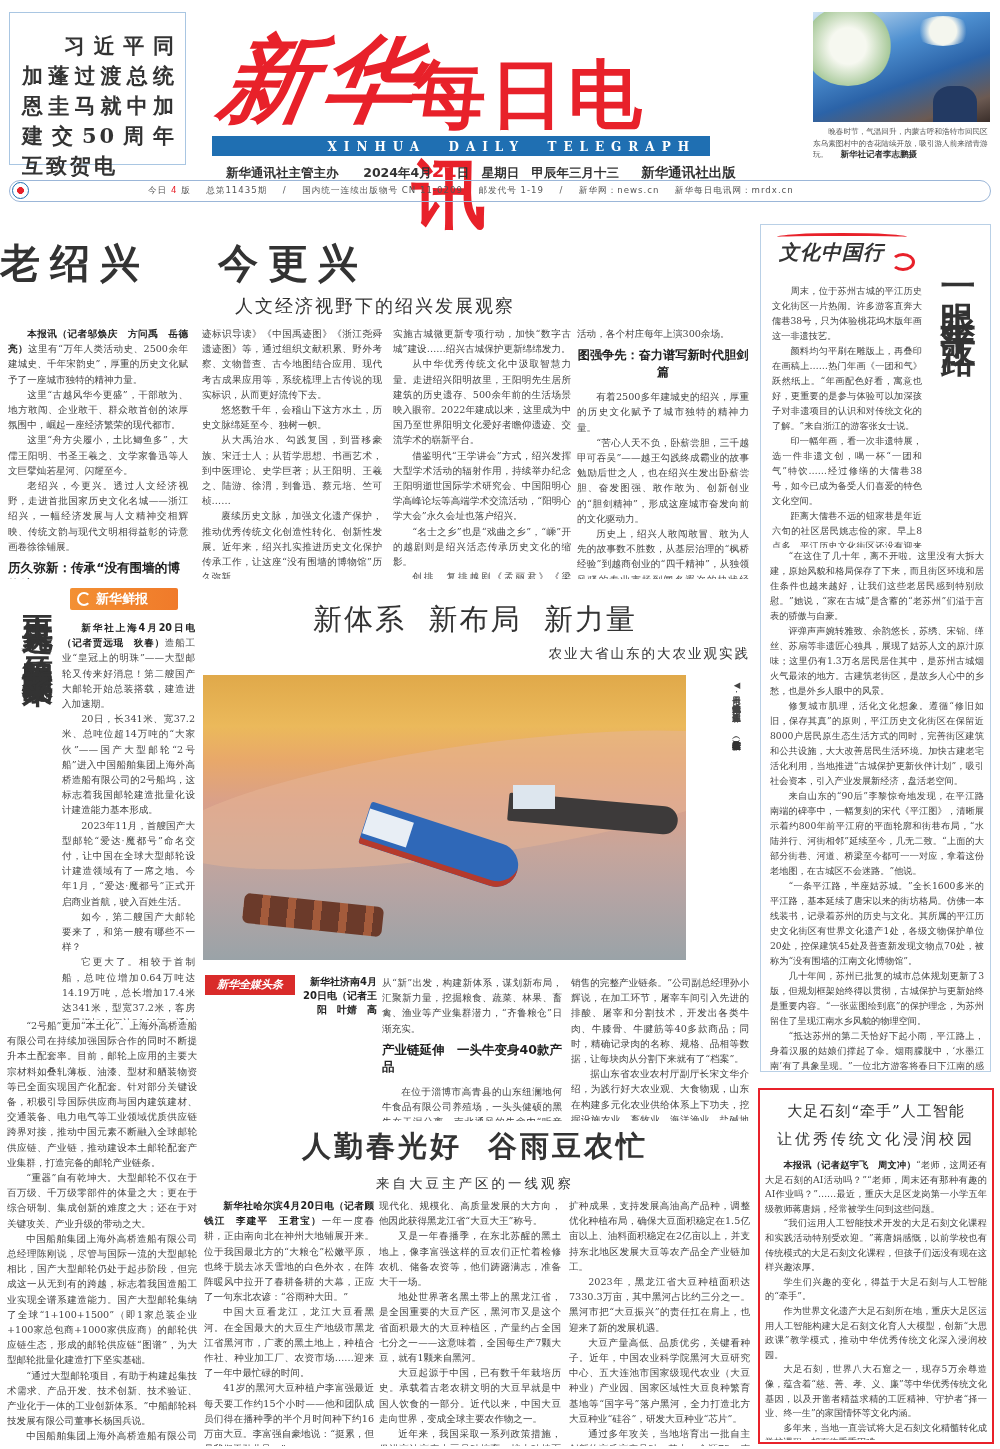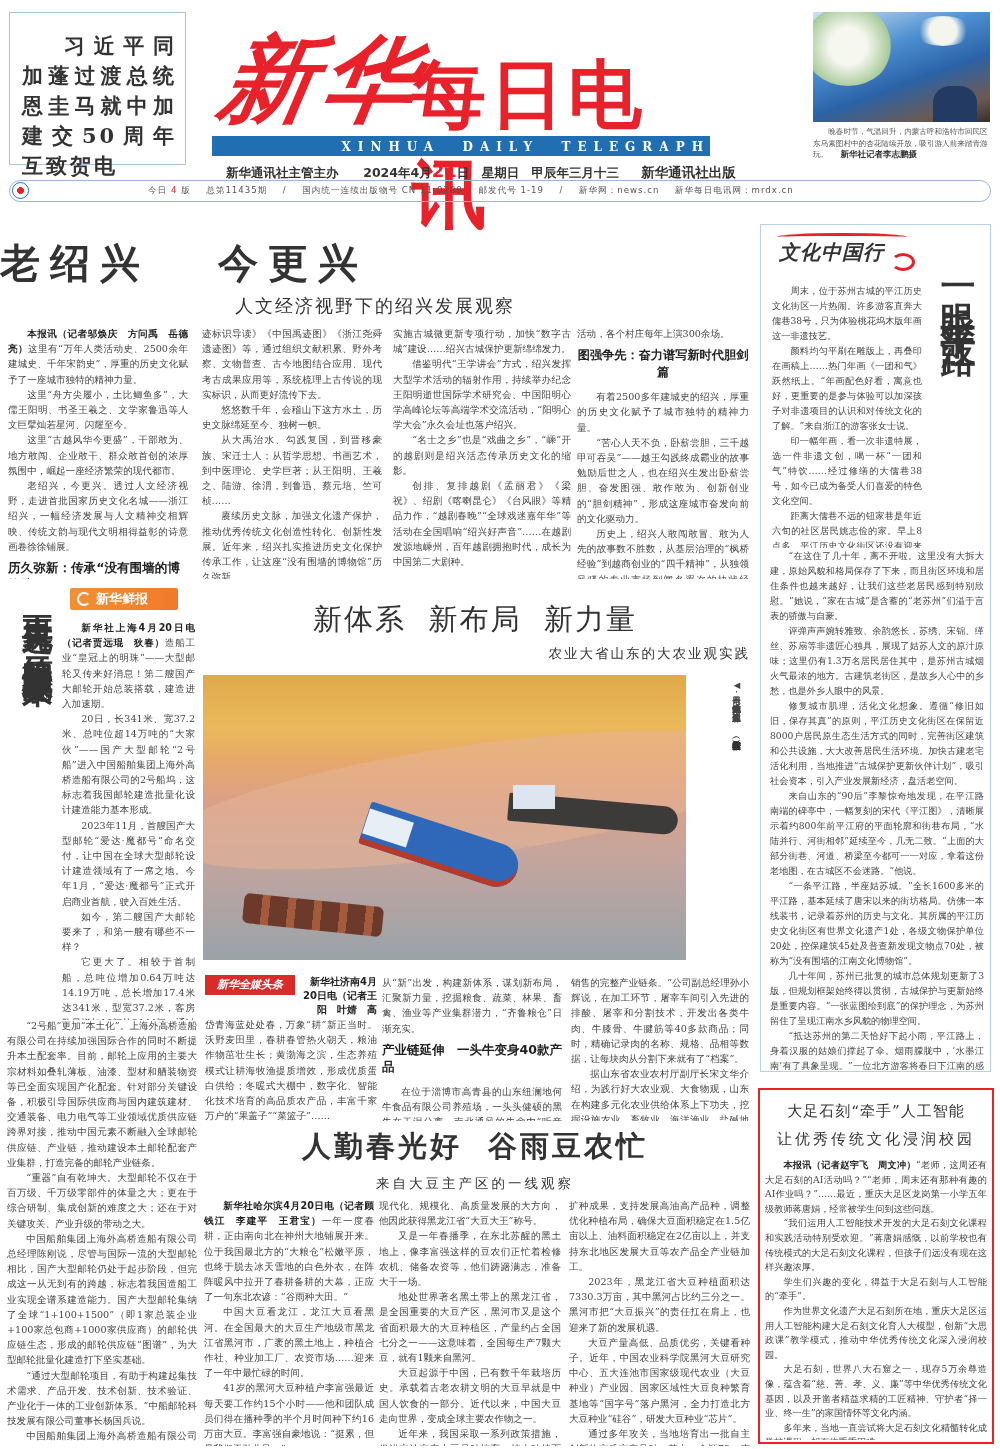--- a/index.html
+++ b/index.html
@@ -14,21 +14,21 @@
 </head>
 <body>
 
 <div class="abs" style="left:9px;top:12px;width:177px;height:153px;border:1.5px solid #a9c6e2;padding:18px 8px 0 12px">
   <div style="font-family:'DejaVu Serif',serif;font-weight:bold;font-size:21px;line-height:30px;letter-spacing:3px;color:#333;text-indent:2em;text-align:justify">习近平同加蓬过渡总统恩圭马就中加建交50周年互致贺电</div>
 </div>
 
 <div class="abs" style="left:212px;top:14px;width:500px;height:150px">
   <div style="position:absolute;left:10px;top:0;font-family:'DejaVu Serif',serif;font-weight:bold;font-style:italic;font-size:94px;color:#e8212a;letter-spacing:6px;transform:skewX(-10deg);line-height:130px">新华</div>
   <div style="position:absolute;left:200px;top:30px;font-family:'DejaVu Serif',serif;font-weight:bold;font-size:74px;color:#e8212a;letter-spacing:4px;line-height:100px">每日电讯</div>
-  <div style="position:absolute;left:0;top:122px;width:498px;height:20px;background:#1f6fb2;text-align:right;">
+  <div style="position:absolute;left:0;top:122px;width:498px;height:20px;background:#1f6fb2;text-align:right;padding-right:14px">
     <span style="font-family:'DejaVu Serif',serif;font-weight:bold;font-size:12px;color:#fff;letter-spacing:7px;line-height:20px;white-space:pre">XINHUA  DAILY  TELEGRAPH</span>
   </div>
 </div>
 
 <div class="abs" style="left:226px;top:160px;width:500px;height:20px;font-family:'DejaVu Sans',sans-serif;font-weight:bold;font-size:12.5px;color:#333;white-space:nowrap">
   <span style="font-family:'DejaVu Serif',serif">新华通讯社主管主办</span>
   <span style="display:inline-block;width:16px"></span>
   <span>2024年4月</span><span style="color:#e8212a;font-size:18px">21</span><span>日</span>
   <span style="margin-left:8px">星期日</span>
   <span style="margin-left:8px">甲辰年三月十三</span>
@@ -67,38 +67,39 @@
     <span>新华每日电讯网：mrdx.cn</span>
   </span>
 </div>
 
 <div class="abs" style="left:0;top:236px;width:750px;font-family:Liberation Mono, monospace;font-weight:bold;font-size:40px;letter-spacing:10px;color:#333;white-space:pre">老绍兴  今更兴</div>
 <div class="abs" style="left:0;top:294px;width:750px;text-align:center;font-family:'DejaVu Sans',sans-serif;font-size:18px;letter-spacing:2px;color:#333">人文经济视野下的绍兴发展观察</div>
 
 <div class="col" style="left:8px;top:326px;width:180px;height:253px">
   <div id="lead-col1">
       <div class="p"><b style="font-family: &quot;DejaVu Sans&quot;, sans-serif;">本报讯（记者邬焕庆　方问禹　岳德亮）</b>这里有“万年人类活动史、2500余年建城史、千年宋韵史”，厚重的历史文化赋予了一座城市独特的精神力量。</div>
+      <div class="p">这里“古越风华今更盛”，干部敢为、地方敢闯、企业敢干、群众敢首创的浓厚氛围中，崛起一座经济繁荣的现代都市。</div>
       <div class="p">这里“舟方尖履小，土比鲫鱼多”，大儒王阳明、书圣王羲之、文学家鲁迅等人文巨擘灿若星河、闪耀至今。</div>
-      <div class="p">这里“古越风华今更盛”，干部敢为、地方敢闯、企业敢干、群众敢首创的浓厚氛围中，崛起一座经济繁荣的现代都市。</div>
       <div class="p">老绍兴，今更兴。透过人文经济视野，走进首批国家历史文化名城——浙江绍兴，一幅经济发展与人文精神交相辉映、传统文韵与现代文明相得益彰的诗意画卷徐徐铺展。</div>
     </div>
   <div class="sect-h" style="font-size:12.6px">历久弥新：传承“没有围墙的博物馆”</div>
 
 </div>
 <div class="col" style="left:202px;top:326px;width:180px;height:253px">
     <div id="lead-col2">
       <div class="p" style="text-indent: 0px;">迹标识导读》《中国禹迹图》《浙江尧舜遗迹图》等，通过组织文献积累、野外考察、文物普查、古今地图结合应用、现代考古成果应用等，系统梳理上古传说的现实标识，从而更好流传下去。</div>
       <div class="p">悠悠数千年，会稽山下这方水土，历史文脉绵延至今、独树一帜。</div>
       <div class="p">从大禹治水、勾践复国，到晋移豪族、宋迁士人；从哲学思想、书画艺术，到中医理论、史学巨著；从王阳明、王羲之、陆游、徐渭，到鲁迅、蔡元培、竺可桢……</div>
       <div class="p">赓续历史文脉，加强文化遗产保护，推动优秀传统文化创造性转化、创新性发展。近年来，绍兴扎实推进历史文化保护传承工作，让这座“没有围墙的博物馆”历久弥新。</div>
     </div>
   </div>
 <div class="col" style="left:393px;top:326px;width:178px;height:253px">
     <div id="lead-col3">
       <div class="p" style="text-indent: 0px;">实施古城微更新专项行动，加快“数字古城”建设……绍兴古城保护更新绵绵发力。</div>
+      <div class="p">从中华优秀传统文化中汲取智慧力量。走进绍兴阳明故里，王阳明先生居所建筑的历史遗存、500余年前的生活场景映入眼帘。2022年建成以来，这里成为中国乃至世界阳明文化爱好者瞻仰遗迹、交流学术的崭新平台。</div>
       <div class="p">借鉴明代“王学讲会”方式，绍兴发挥大型学术活动的辐射作用，持续举办纪念王阳明逝世国际学术研究会、中国阳明心学高峰论坛等高端学术交流活动，“阳明心学大会”永久会址也落户绍兴。</div>
       <div class="p">“名士之乡”也是“戏曲之乡”，“嵊”开的越剧则是绍兴活态传承历史文化的缩影。</div>
       <div class="p">创排、复排越剧《孟丽君》《梁祝》、绍剧《喀喇昆仑》《台风眼》等精品力作，“越剧春晚”“全球戏迷嘉年华”等活动在全国唱响“绍兴好声音”……在越剧发源地嵊州，百年越剧拥抱时代，成长为中国第二大剧种。</div>
     </div>
   </div>
 <div class="col" style="left:577px;top:326px;width:172px;height:253px">
   <div id="lead-col4">
       <div class="p" style="text-indent: 0px;">活动，各个村庄每年上演300余场。</div>
     </div>
   <div class="sect-h" style="font-size:12.2px;text-align:center">图强争先：奋力谱写新时代胆剑篇</div>
@@ -151,23 +152,20 @@
 <div class="abs" style="left:715px;top:680px;width:28px;height:290px;writing-mode:vertical-rl;font-size:8.5px;line-height:12px;color:#444">
   <span>◀四月十七日，在山东省荣成市爱伦湾海域鲍鱼港，养殖工人在卸运鲍鱼。</span>
   <b style="font-family:'DejaVu Sans',sans-serif;color:#333;margin-top:16px;display:inline-block">新华社发（李信君摄）</b>
 </div>
 
 <div class="abs" style="left:205px;top:975px;width:90px;height:20px;background:#d92b2a;color:#fff;font-family:'DejaVu Sans',sans-serif;font-weight:bold;font-style:italic;font-size:11px;line-height:20px;text-align:center">
   <span>新华全媒头条</span>
 </div>
 <div class="col" style="left:205px;top:975px;width:172px;height:146px">
   <div class="p" style="text-indent:0;padding-left:96px;font-family:'DejaVu Sans',sans-serif;font-weight:bold;color:#222;font-size:10px;line-height:14px;text-align:right;height:42px;overflow:hidden"><span>新华社济南4月20日电（记者王阳　叶婧　高天）</span></div>
-  <div id="sd-col1">
-      <div class="p" style="text-indent: 0px;">岱青海蓝处处春，万象“耕”新正当时。沃野麦田里，春耕春管热火朝天，粮油作物茁壮生长；黄渤海之滨，生态养殖模式让耕海牧渔提质增效，形成优质蛋白供给；冬暖式大棚中，数字化、智能化技术培育的高品质农产品，丰富千家万户的“果盖子”“菜篮子”……</div>
-    </div>
 </div>
 <div class="col" style="left:382px;top:975px;width:180px;height:146px">
   <div id="sd-col2">
       <div class="p" style="text-indent: 0px;">从“新”出发，构建新体系，谋划新布局，汇聚新力量，挖掘粮食、蔬菜、林果、畜禽、渔业等产业集群潜力，“齐鲁粮仓”日渐充实。</div>
     </div>
   <div class="sub-h">产业链延伸　一头牛变身40款产品</div>
   <div id="sd-col2b">
       <div class="p">在位于淄博市高青县的山东纽澜地何牛食品有限公司养殖场，一头头健硕的黑牛在干湿分离、南北通风的牛舍内“听音乐”“睡软床”“做按摩”。这种“贴心”安排是为了让黑牛保持良好状态，提升雪花牛肉品质。</div>
     </div>
 </div>

